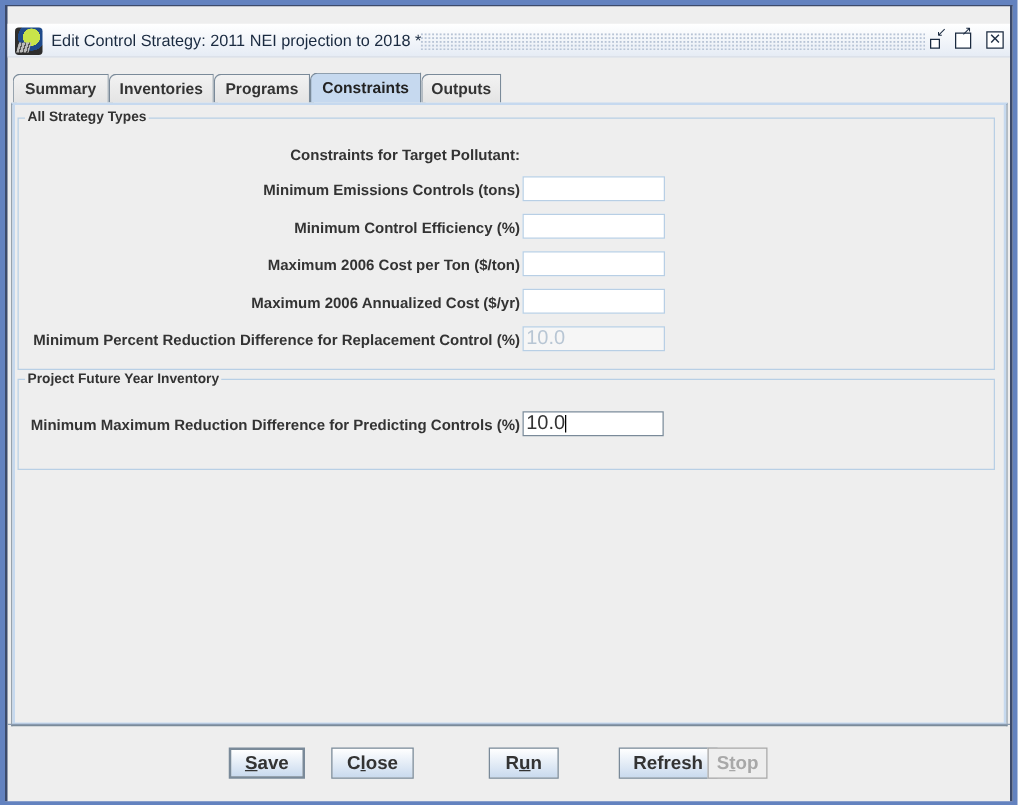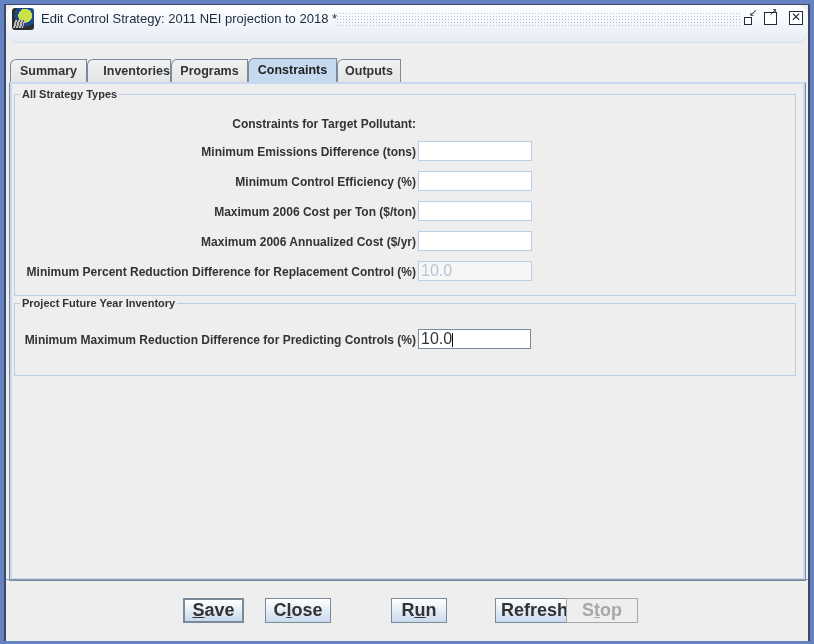--- a/index.html
+++ b/index.html
@@ -11,24 +11,23 @@
     background: #6382bf;
   }
   .window-inner {
     position: absolute; left: 4px; top: 4px; width: 806px; height: 637px;
     background: #eeeeee;
     border-left: 2px solid #3c4a6a;
     border-right: 2px solid #3c4a6a;
     border-top: 1px solid #3c4a6a;
   }
   .titlebar {
-    position: absolute; left: 0; top: 0; right: 0; height: 38px;
+    position: absolute; left: 0; top: 14px; right: 0; height: 27px;
     background: linear-gradient(#ffffff, #e6ecf5);
     border-bottom: 1px solid #d6dde8;
-    border-radius: 12px;
   }
   .app-icon {
     position: absolute; left: 6px; top: 3px; width: 22px; height: 22px;
     background: radial-gradient(circle at 60% 35%, #c8e44a 0 35%, #1f4a8a 36% 55%, #2d2d2d 56%);
     border-radius: 3px;
   }
   .app-icon::after {
     content: ""; position: absolute; left: 2px; bottom: 2px; width: 10px; height: 8px;
     background: repeating-linear-gradient(90deg, #bbb 0 2px, #555 2px 3px);
     transform: skewX(-15deg);
@@ -122,21 +121,21 @@
   }
 
   .divider {
     position: absolute; left: 6px; top: 578px; width: 800px; height: 1px; background: #8a9bb0;
   }
 
   .btn {
     position: absolute; top: 597px; height: 25px;
     border: 1px solid #7a8a99;
     background: linear-gradient(#ffffff, #c9daee);
-    font-weight: bold; font-size: 18px; color: #333;
+    font-weight: bold; font-size: 15px; color: #333;
     text-align: center; line-height: 23px; cursor: pointer;
   }
   .btn.default { border: 2px solid #7a8a99; line-height: 21px; }
   .btn.disabled {
     background: #eeeeee; color: #a8a8a8; border-color: #a8a8a8;
   }
   .btn u { text-decoration: underline; }
 </style>
 </head>
 <body>
@@ -152,32 +151,32 @@
       <div class="tb-btn tb-maximize"></div>
       <div class="tb-btn tb-close">✕</div>
     </div>
 
     <div class="tab-panel-border">
       <div class="tab-panel-inner"></div>
     </div>
 
     <div class="tabs">
       <div class="tab" style="left:0; width:77px;">Summary</div>
-      <div class="tab" style="left:77px; width:84px;text-align:right;">Inventories</div>
+      <div class="tab" style="left:77px; width:84px;">Inventories</div>
       <div class="tab" style="left:161px; width:77px;">Programs</div>
       <div class="tab active" style="left:238px; width:89px; top:-1px;">Constraints</div>
       <div class="tab" style="left:327px; width:64px;">Outputs</div>
     </div>
 
     <fieldset class="gb1" style="left:8px; top:89px;"></fieldset>
     <div class="gb-title" style="left:14px; top:83px;">All Strategy Types</div>
 
     <div class="lbl" style="right:392px; top:112px;">Constraints for Target Pollutant:</div>
 
-    <div class="lbl" style="right:392px; top:140px;">Minimum Emissions Difference (tons)</div>
+    <div class="lbl" style="right:392px; top:140px;">Minimum Emissions Controls (tons)</div>
     <div class="field" style="left:412px; top:136px;"></div>
 
     <div class="lbl" style="right:392px; top:170px;">Minimum Control Efficiency (%)</div>
     <div class="field" style="left:412px; top:166px;"></div>
 
     <div class="lbl" style="right:392px; top:200px;">Maximum 2006 Cost per Ton ($/ton)</div>
     <div class="field" style="left:412px; top:196px;"></div>
 
     <div class="lbl" style="right:392px; top:230px;">Maximum 2006 Annualized Cost ($/yr)</div>
     <div class="field" style="left:412px; top:226px;"></div>
@@ -190,16 +189,16 @@
 
     <div class="lbl" style="right:392px; top:328px;">Minimum Maximum Reduction Difference for Predicting Controls (%)</div>
     <div class="field focused" style="left:412px; top:324px; width:113px;"><span>10.0</span><span class="caret"></span></div>
 
     <div class="divider" style="left:0; top:574px; width:802px;"></div>
 
     <div class="btn default" style="left:177px; width:61px; top:593px;"><u>S</u><span>ave</span></div>
     <div class="btn" style="left:259px; width:66px; top:593px;"><span>C</span><u>l</u><span>ose</span></div>
     <div class="btn" style="left:385px; width:56px; top:593px;"><span>R</span><u>u</u><span>n</span></div>
     <div class="btn" style="left:461px; width:79px; top:593px;margin-left:28px;">Refresh</div>
-    <div class="btn disabled" style="left:560px; width:72px; top:593px;"><span>S</span><u>t</u><span>op</span></div>
+    <div class="btn disabled" style="left:560px; width:48px; top:593px;"><span>S</span><u>t</u><span>op</span></div>
 
   </div>
 </div>
 
 </body></html>

